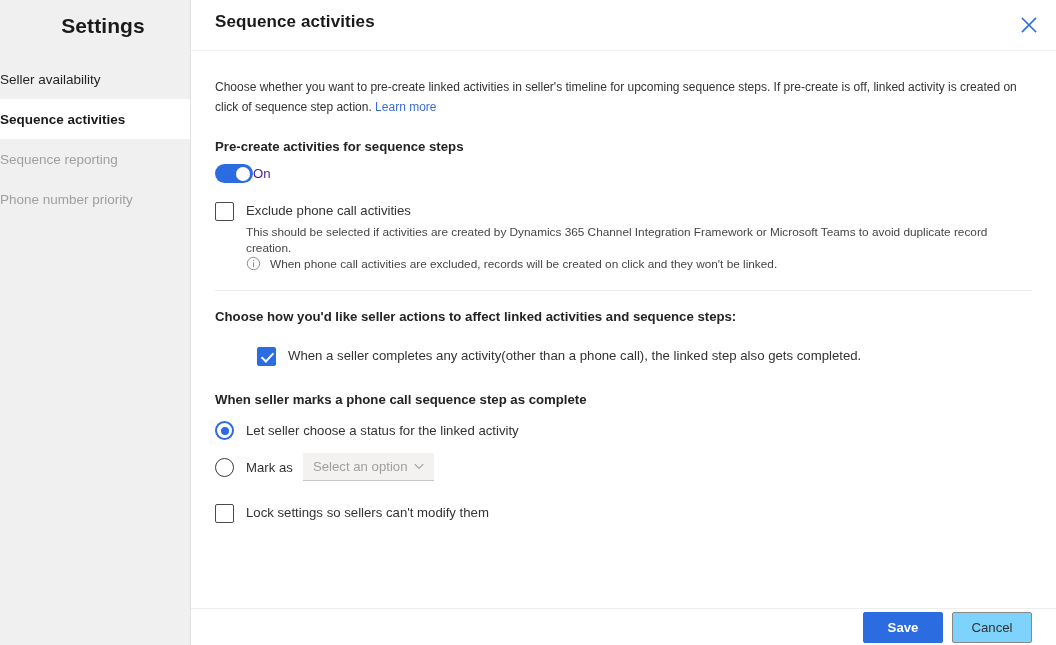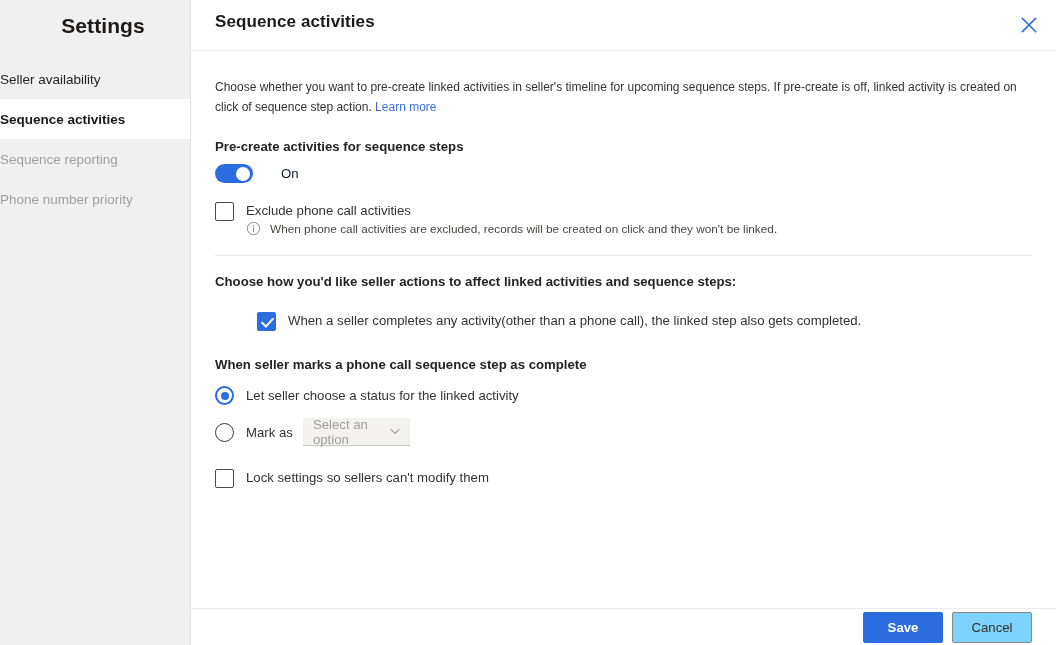--- a/index.html
+++ b/index.html
@@ -129,23 +129,23 @@
     flex: 0 0 38px;
   }
   .toggle .knob {
     position: absolute;
     top: 2.5px; left: 21px;
     width: 14px; height: 14px;
     border-radius: 50%;
     background: #ffffff;
   }
   .toggle-label {
-    margin-left: 28px;
-    font-size: 13.2px;
-    color: #0f172a;
+    margin-left: 0;
+    font-size: 13.2px;
+    color: #4c1d95;
   }
 
   
   .cb-row {
     display: flex;
     align-items: flex-start;
     cursor: pointer;
     width: max-content;
   }
   .cb {
@@ -237,21 +237,21 @@
     background: #2b6ce0;
   }
   .radio-label {
     margin-left: 12px;
     font-size: 13.2px;
     color: #333333;
   }
 
   .dropdown {
     margin-left: 10px;
-    width: 107px; height: 28px;
+    width: 131px; height: 28px;
     background: #f3f2f1;
     border: none;
     border-bottom: 1px solid #c8c6c4;
     display: flex;
     align-items: center;
     justify-content: space-between;
     padding: 0 9px 0 10px;
     cursor: default;
   }
   .dropdown-text {
@@ -343,20 +343,21 @@
           <span class="knob"></span>
         </span>
         <span class="toggle-label">On</span>
       </div>
 
       <div style="margin-top:18px;">
         <div class="cb-row">
           <span class="cb"></span>
           <span class="cb-label">Exclude phone call activities</span>
         </div>
+        <div class="cb-help">This should be selected if activities are created by Dynamics 365 Channel Integration Framework or Microsoft Teams to avoid duplicate record creation.</div>
         <div class="info-note">
           <span class="info-icon">
             <svg width="15" height="15" viewBox="0 0 16 16" aria-hidden="true">
               <circle cx="8" cy="8" r="6.6" fill="none" stroke="#8a8886" stroke-width="1"></circle>
               <circle cx="8" cy="4.9" r="0.75" fill="#8a8886"></circle>
               <path d="M8 7 L8 11.6" stroke="#8a8886" stroke-width="1" stroke-linecap="round"></path>
             </svg>
           </span>
           <span>When phone call activities are excluded, records will be created on click and they won't be linked.</span>
         </div>

